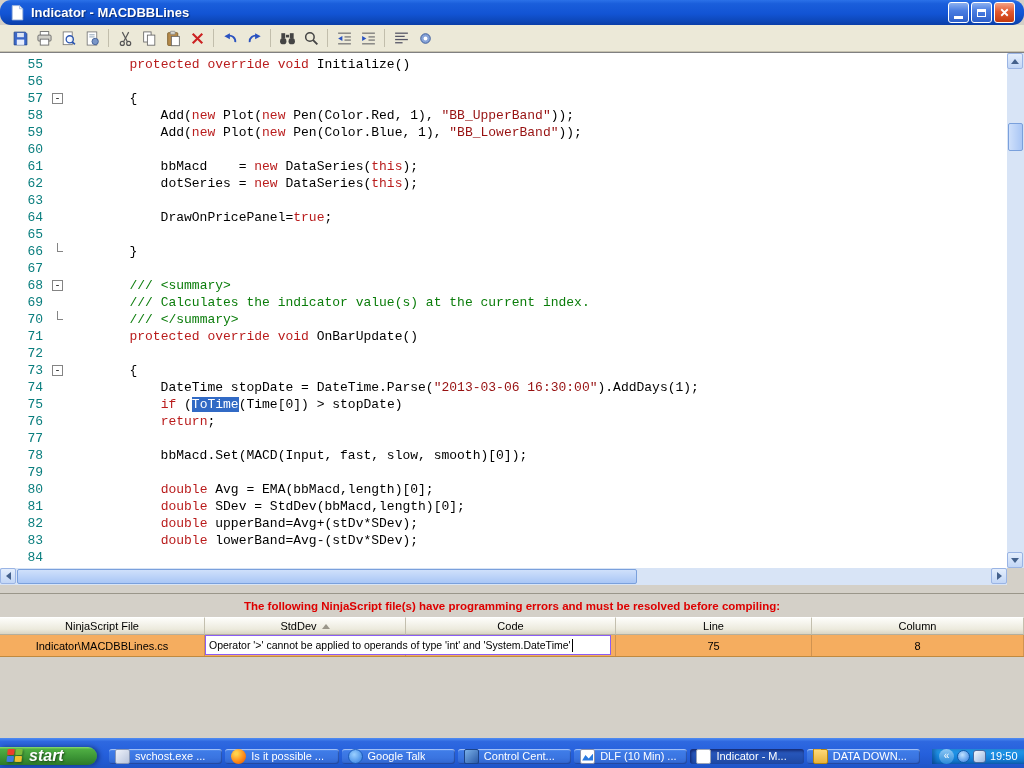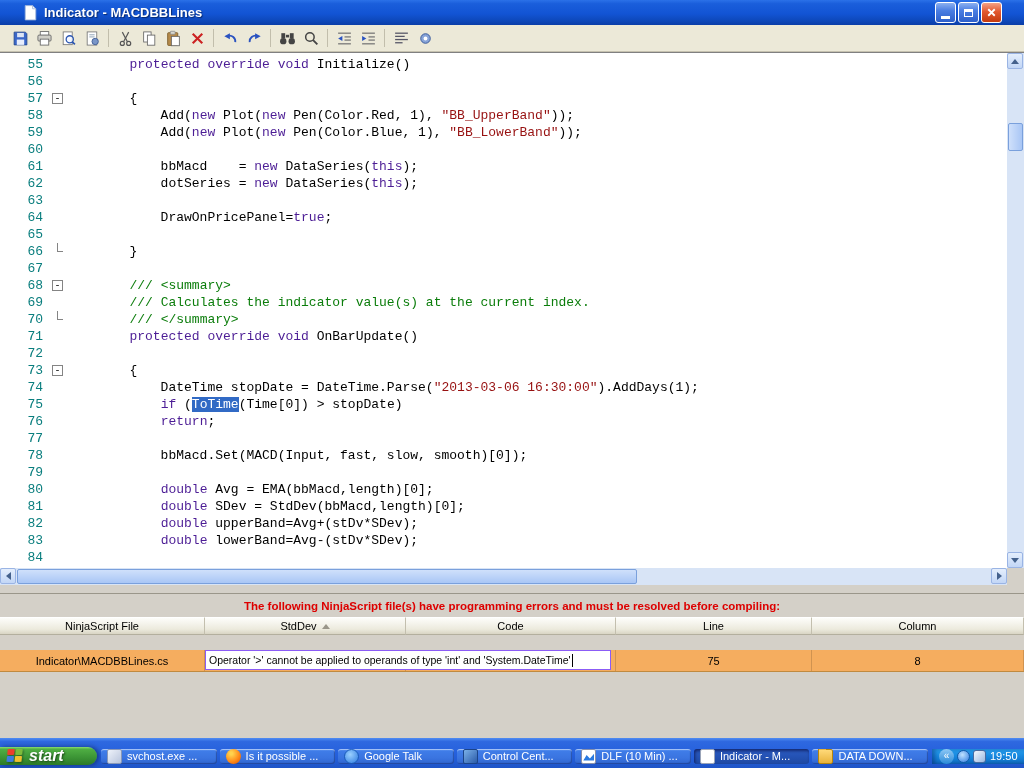--- a/index.html
+++ b/index.html
@@ -5,21 +5,21 @@
   html,body { margin:0; padding:0; background:#555; }
   #screen {
     position:relative; width:1024px; height:768px; overflow:hidden;
     background:#d4d0c8; font-family:"Liberation Sans", sans-serif;
   }
 
   
   .titlebar {
     position:absolute; top:0; left:0; right:0; height:25px;
     background:linear-gradient(180deg,#2b71e8 0%,#1a5edb 15%,#1254d4 55%,#0d47b8 85%,#0a3da8 100%);
-    display:flex; align-items:center; padding:0 22px; box-sizing:border-box;
+    display:flex; align-items:center; padding:0 9px; box-sizing:border-box;border-radius:11px;
   }
   .title-icon { width:17px; height:17px; margin-right:5px; flex:none; }
   .title-text { color:#fff; font-weight:bold; font-size:13px; text-shadow:1px 1px 1px #072a72; flex:1;
     white-space:nowrap; overflow:hidden; }
   .win-controls { display:flex; gap:2px; }
   .wbtn { width:21px; height:21px; border-radius:3px; border:1px solid #fff; box-sizing:border-box;
     display:flex; align-items:center; justify-content:center; padding:0;
     background:linear-gradient(180deg,#8cb0f0 0%,#4a7ee2 40%,#2d5fca 100%); cursor:default; }
   .wbtn.close { background:linear-gradient(180deg,#f4a286 0%,#e25930 45%,#c43a0e 100%); }
   .glyph-min { width:9px; height:3px; background:#fff; margin-top:9px; }
@@ -45,21 +45,21 @@
   }
   .cl { display:flex; height:17px; }
   .ln { width:50px; flex:none; text-align:right; padding-right:7px; color:#0a7e7e; box-sizing:border-box; }
   .fm { width:17px; flex:none; position:relative; }
   .fbox { display:block; width:11px; height:11px; margin:3px 0 0 2px; border:1px solid #848484;
     background:#fff; color:#222; font-size:10px; line-height:9px; text-align:center; box-sizing:border-box; }
   .fend::before { content:''; position:absolute; left:7px; top:0; width:1px; height:8px; background:#848484; }
   .fend::after  { content:''; position:absolute; left:7px; top:8px; width:6px; height:1px; background:#848484; }
   .ct { white-space:pre; }
   .tp { color:#000000; }
-  .tk { color:#4c1d95; }
+  .tk { color:#b91c1c; }
   .ts { color:#971111; }
   .tc { color:#0b7d0b; }
   .tsel { background:#316ac5; color:#fff; }
 
   
   .vscroll { position:absolute; top:0; right:0; width:17px; height:100%; background:#d8e4f6; }
   .hscroll { position:absolute; top:568px; left:0; width:1024px; height:17px; background:#d8e4f6; }
   .sbtn { position:absolute; width:16px; height:16px; border:1px solid #9ab4e4; border-radius:2px;
     background:linear-gradient(180deg,#e4eefc,#c2d6f6); box-sizing:border-box;
     display:flex; align-items:center; justify-content:center; }
@@ -74,21 +74,21 @@
     background:linear-gradient(180deg,#cfe0fb,#a9c6f5); box-sizing:border-box; }
   .sb-corner { position:absolute; right:0; top:0; width:17px; height:17px; background:#d4d0c8; }
 
   .strip { position:absolute; top:585px; left:0; width:1024px; height:8px; background:#d4d0c8; }
 
   
   .error-panel { position:absolute; top:593px; left:0; width:1024px; height:145px; background:#d4d0c8;
     border-top:1px solid #9a968a; box-sizing:border-box; }
   .banner { height:23px; display:flex; align-items:center; justify-content:center;
     color:#dd0000; font-weight:bold; font-size:11.5px; }
-  .grid-header { display:flex; height:33px;justify-content:center; }
+  .grid-header { display:flex; height:18px;justify-content:center; }
   .gh-cell { box-sizing:border-box; height:18px; display:flex; align-items:center; justify-content:center;
     font-size:11px; color:#000; background:linear-gradient(180deg,#fdfdfa 0%,#eceadd 70%,#d9d5c4 100%);
     border-right:1px solid #c3bfae; border-bottom:1px solid #b3af9e; border-top:1px solid #fff; }
   .sort-tri { width:0; height:0; margin-left:5px; border-left:4px solid transparent; border-right:4px solid transparent;
     border-bottom:5px solid #9a968a; }
   .grid-row { position:relative; display:flex; height:21px; background:#f5ad5f; border-bottom:1px solid #c08a40; }
   .gr-cell { box-sizing:border-box; display:flex; align-items:center; justify-content:center;
     font-size:11px; color:#000; border-right:1px solid rgba(0,0,0,0.15); overflow:hidden; white-space:nowrap; }
   .w-file { width:205px; } .w-err { width:201px; } .w-code { width:210px; } .w-line { width:196px; } .w-col { width:212px; }
   .msgbox { position:absolute; left:205px; top:0; width:406px; height:20px; background:#fff;
@@ -102,21 +102,21 @@
     display:flex; align-items:center; }
   .start-btn { width:97px; flex:none; display:flex; align-items:center; gap:6px; padding:0 12px 0 7px;
     background:linear-gradient(180deg,#8ade71 0%,#4fae43 12%,#3d9636 55%,#2c7a28 100%);
     border-radius:0 11px 11px 0; box-shadow:2px 0 5px rgba(0,0,20,0.45);
     color:#fff; font-style:italic; font-weight:bold; font-size:16px; text-shadow:1px 1px 2px #1c4a18; box-sizing:border-box; }
   .winflag { position:relative; width:16px; height:15px; flex:none; display:grid;
     grid-template-columns:7px 7px; grid-template-rows:6px 6px; gap:1px; transform:skewX(-6deg);
     filter:drop-shadow(1px 1px 1px rgba(0,0,0,0.4)); }
   .winflag span { border-radius:1px; }
   .wf-r { background:#ee3c2c; } .wf-g { background:#7cbb3c; } .wf-b { background:#3c7ce0; } .wf-y { background:#f0c030; }
-  .task-buttons { flex:1; display:flex; gap:3px; padding:3px 4px; min-width:0; }
+  .task-buttons { flex:1; display:flex; gap:3px; padding:3px 12px; min-width:0; }
   .taskbtn { flex:1 1 0; max-width:118px; min-width:0; display:flex; align-items:center; gap:5px; padding:0 6px;
     border-radius:3px; color:#fff; font-size:11px; white-space:nowrap; overflow:hidden;
     background:linear-gradient(180deg,#6fa0f2 0%,#3f7ce8 14%,#3a74e0 60%,#2f64cf 100%);
     box-shadow:inset 0 1px 0 rgba(255,255,255,0.4), inset -1px -1px 1px rgba(0,0,40,0.3); }
   .taskbtn.active { background:linear-gradient(180deg,#2c5cc2 0%,#2452b4 50%,#1e48a2 100%);
     box-shadow:inset 1px 2px 3px rgba(0,0,50,0.55); }
   .tblabel { overflow:hidden; text-overflow:ellipsis; }
   .tbic { width:15px; height:15px; flex:none; border-radius:2px; box-sizing:border-box; }
   .ic-app { background:linear-gradient(135deg,#eef2fa,#b8c4dc); border:1px solid #8898b8; }
   .ic-firefox { border-radius:50%; background:radial-gradient(circle at 35% 30%,#ffd24d 10%,#ff8c1a 55%,#d94f00 100%); }

